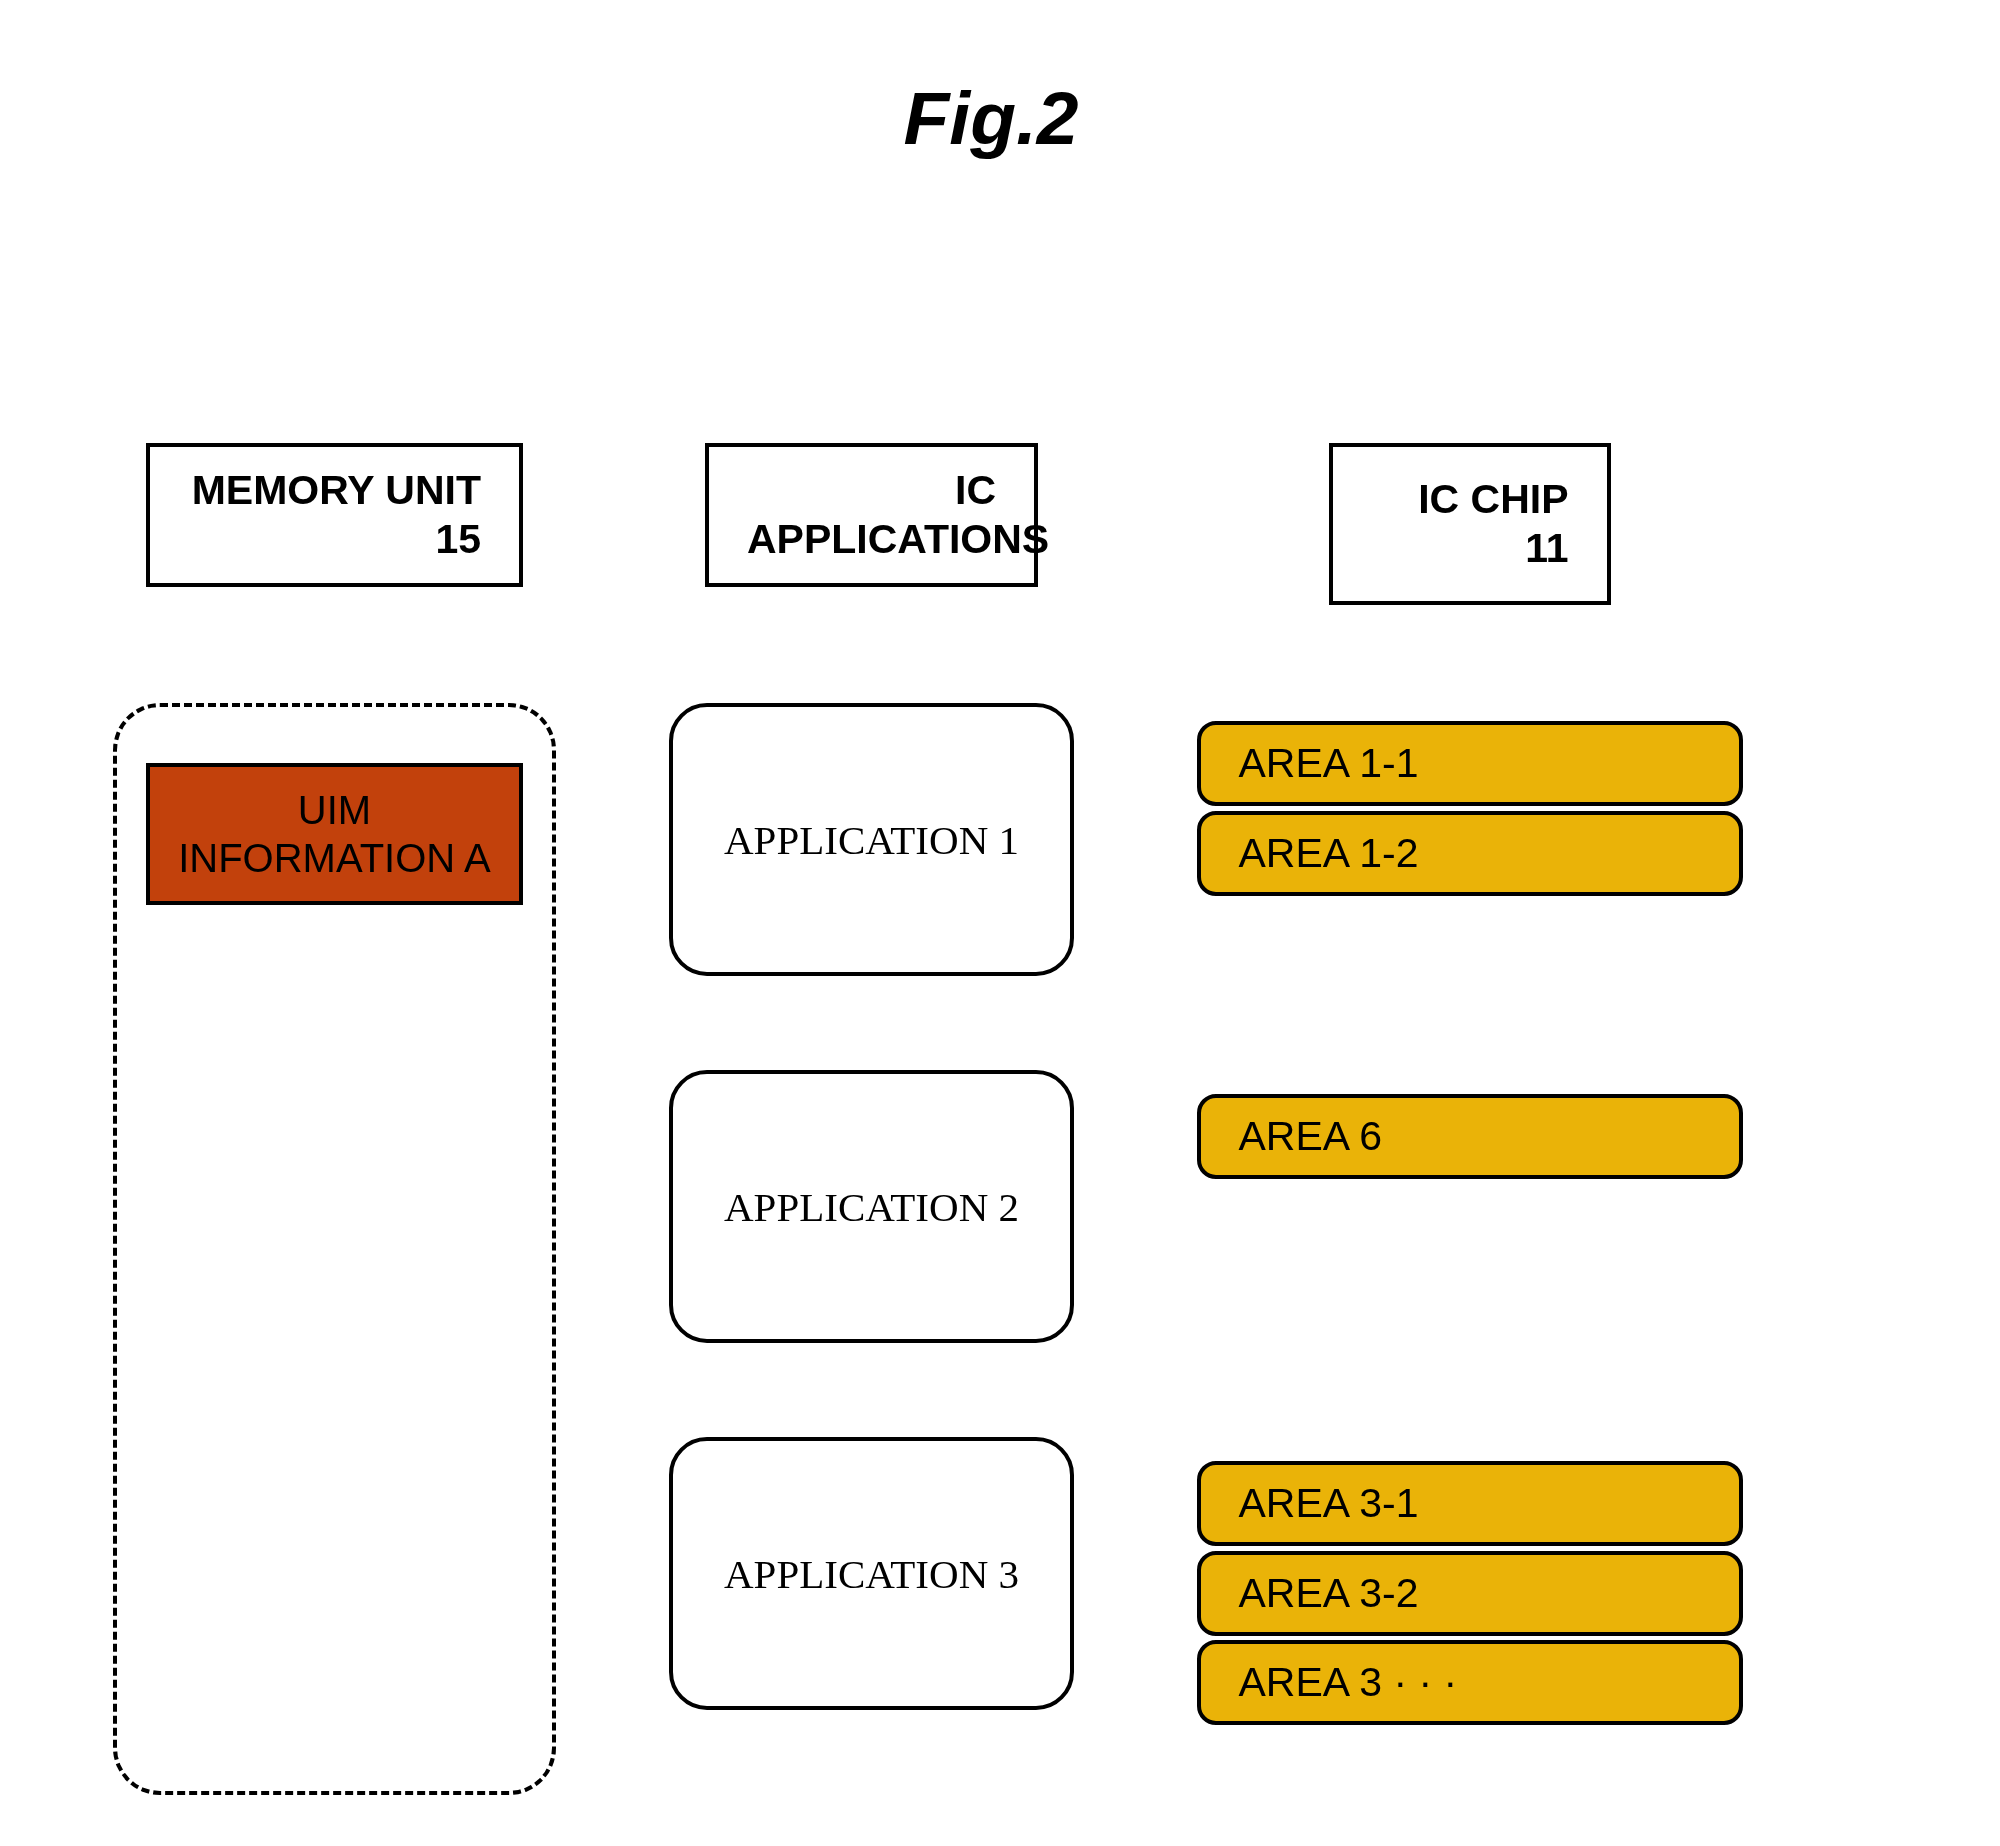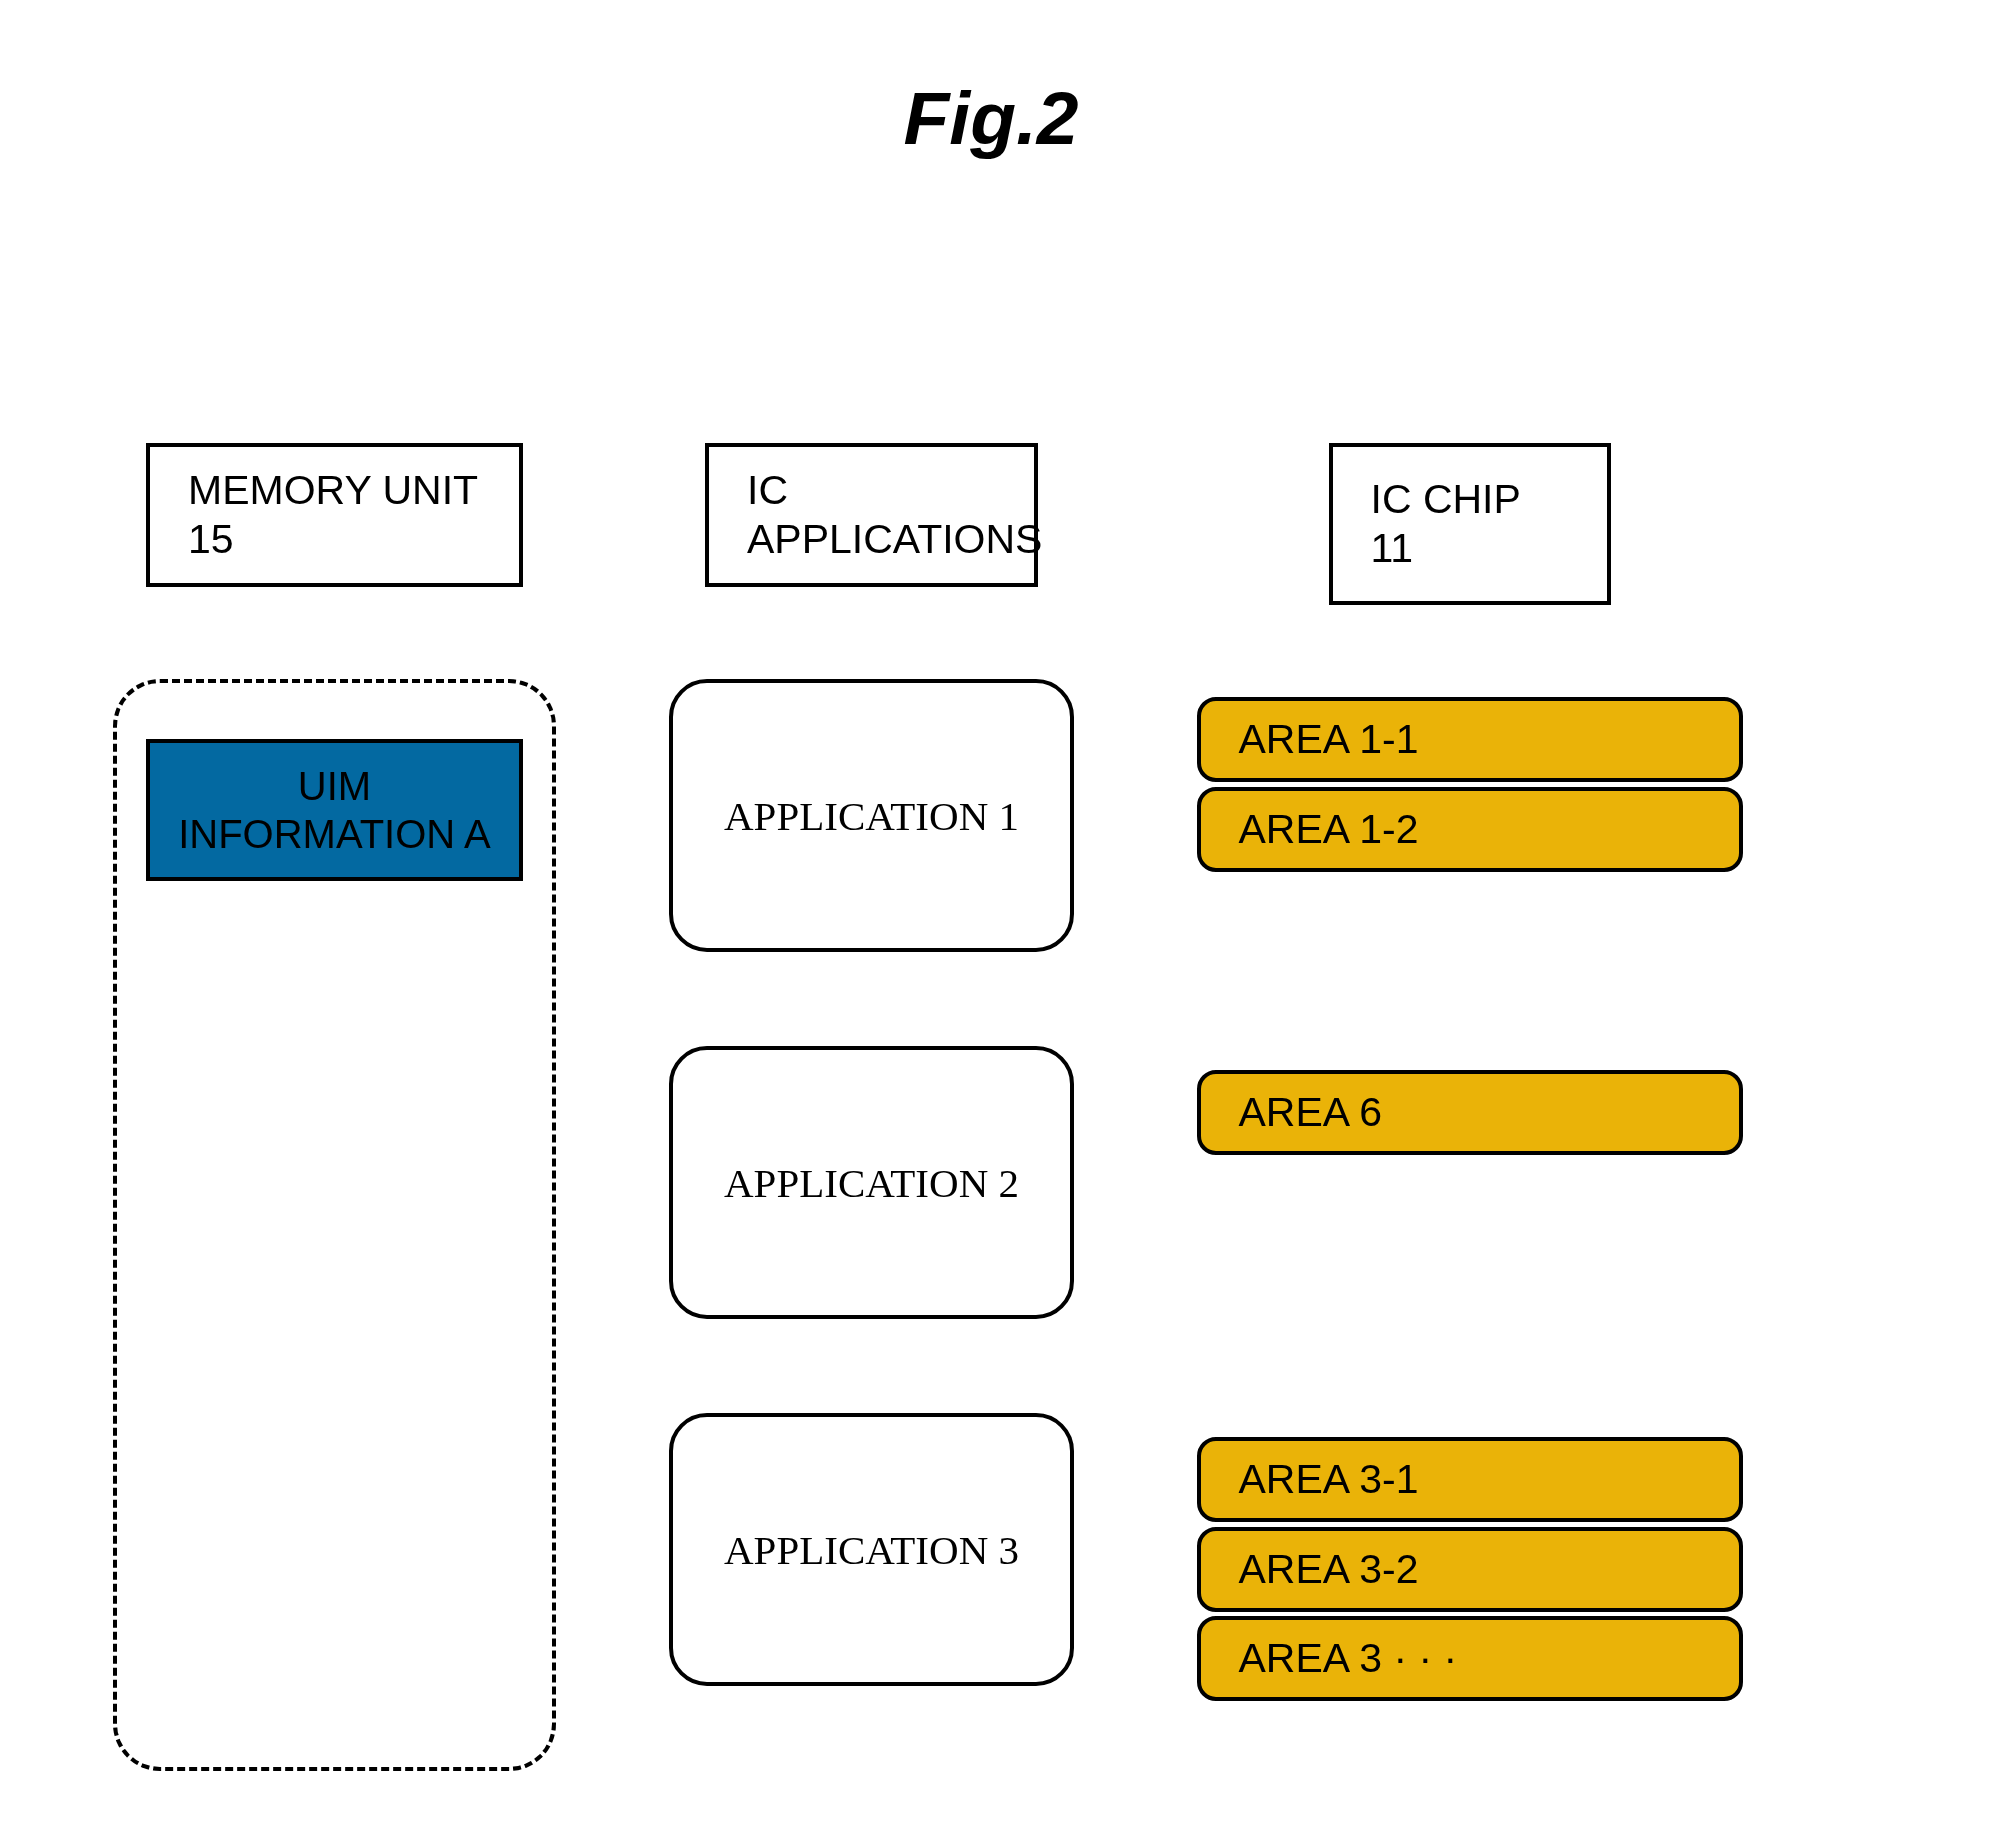--- a/index.html
+++ b/index.html
@@ -46,24 +46,25 @@
     }
     
     .col-chip {
       width: 565px;
     }
     
     .header-box {
       border: 4.7px solid black;
       padding: 19px 38px;
       font-size: 41px;
-      text-align: left;
+      text-align: right;
       line-height: 1.2;
-      margin-bottom: 92px;
+      margin-bottom: 116px;
       background: white;
+      font-weight: bold;
     }
     
     .header-memory {
       width: 377px;
     }
     
     .header-apps {
       width: 333px;
     }
     
@@ -83,21 +84,21 @@
       align-items: center;
     }
     
     .uim-box {
       border: 4.7px solid black;
       padding: 19px 28px;
       font-size: 40px;
       text-align: center;
       line-height: 1.2;
       width: 377px;
-      background: #0369a1;
+      background: #c2410c;
     }
     
     .app-box {
       border: 4.7px solid black;
       border-radius: 38px;
       width: 405px;
       height: 273px;
       display: flex;
       align-items: center;
       justify-content: center;

